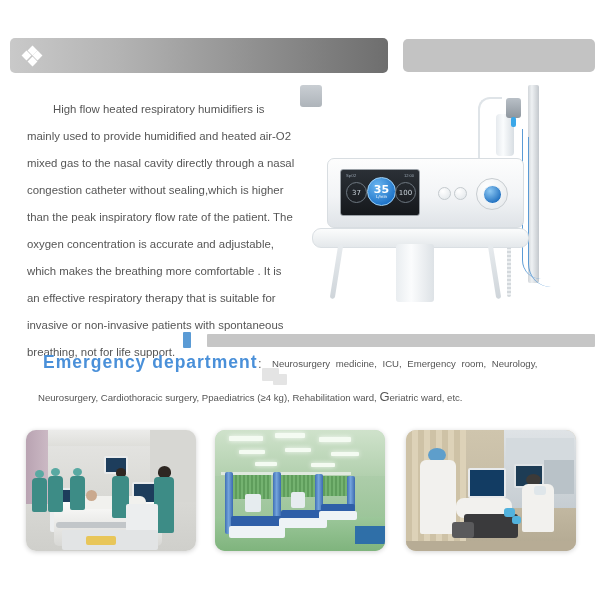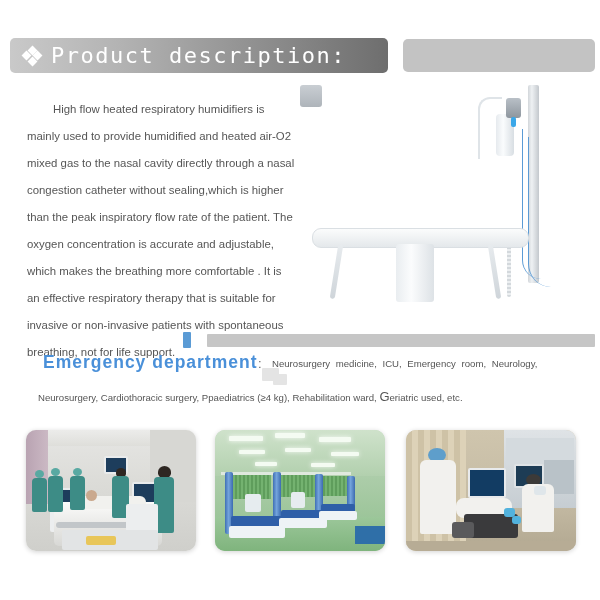--- a/index.html
+++ b/index.html
@@ -240,54 +240,70 @@
 </head>
 <body>
 
 <div id="header-bar">
   <span id="bullet-icon">
     <i class="d-t"></i>
       <i class="d-l"></i>
       <i class="d-r"></i>
       <i class="d-b"></i>
   </span>
-  <span id="header-title">Product description:</span>
 </div>
 <div id="header-accent-bar"></div>
 
 <div id="description-text">High flow heated respiratory humidifiers is mainly used to provide humidified and heated air-O2 mixed gas to the nasal cavity directly through a nasal congestion catheter without sealing,which is higher than the peak inspiratory flow rate of the patient. The oxygen concentration is accurate and adjustable, which makes the breathing more comfortable . It is an effective respiratory therapy that is suitable for invasive or non-invasive patients with spontaneous breathing, not for life support.</div>
 
 <div id="device-photo">
   <div class="pole" id="pole-main"></div>
   <div id="pole-base"></div>
 
   <div id="breathing-tube"></div>
   <div id="humidifier-chamber"></div>
   <div id="tube-connector"></div>
   <div id="tube-tip"></div>
   <div class="cable" id="cable-a"></div>
   <div class="cable" id="cable-b"></div>
   <div id="cable-gray"></div>
 
+  <div id="device-body">
+    <div id="device-screen">
+      <span id="screen-status-left">SpO2</span>
+      <span id="screen-status-right">12:00</span>
+      <div class="gauge" id="gauge-left">37</div>
+      <div class="gauge" id="gauge-center">
+        <span>35</span>
+        <span class="unit">L/min</span>
+      </div>
+      <div class="gauge" id="gauge-right">100</div>
+    </div>
+    <div class="ctrl-btn" id="ctrl-power"></div>
+    <div class="ctrl-btn" id="ctrl-mode"></div>
+    <div id="knob-outer">
+      <div id="knob-inner"></div>
+    </div>
+  </div>
 
   <div id="device-stand-top"></div>
   <div class="leg" id="leg-left"></div>
   <div class="leg" id="leg-right"></div>
   <div id="device-column"></div>
 </div>
 
 <div id="divider-blue-tab"></div>
 <div id="divider-gray-bar"></div>
 
 <div id="applicable-heading">Emergency department</div>
 <div id="dept-colon">:</div>
 <div class="watermark-block" id="wm-1"></div>
 <div class="watermark-block" id="wm-2"></div>
 <div id="dept-line-1">Neurosurgery medicine, ICU, Emergency room, Neurology,</div>
-<div id="dept-line-2"><span>Neurosurgery, Cardiothoracic surgery, Ppaediatrics (≥4 kg), Rehabilitation ward,  </span><span class="big-g">G</span><span>eriatric used, etc.</span></div>
+<div id="dept-line-2"><span>Neurosurgery, Cardiothoracic surgery, Ppaediatrics (≥4 kg), Rehabilitation ward,  </span><span class="big-g">G</span><span>eriatric ward, etc.</span></div>
 
 <div class="photo-frame" id="photo-icu">
   <div class="photo-inner">
     <div class="p1-bg"></div>
     <div class="p1-ceiling"></div>
     <div class="p1-curtain"></div>
     <div class="p1-wall-r"></div>
     <div class="p1-cart" style="left:24px; top:62px; width:28px; height:40px;"></div>
     <div class="p1-mon" style="left:26px; top:58px; width:22px; height:16px;"></div>
     <div class="p1-mon" style="left:106px; top:52px; width:26px; height:20px;"></div>

